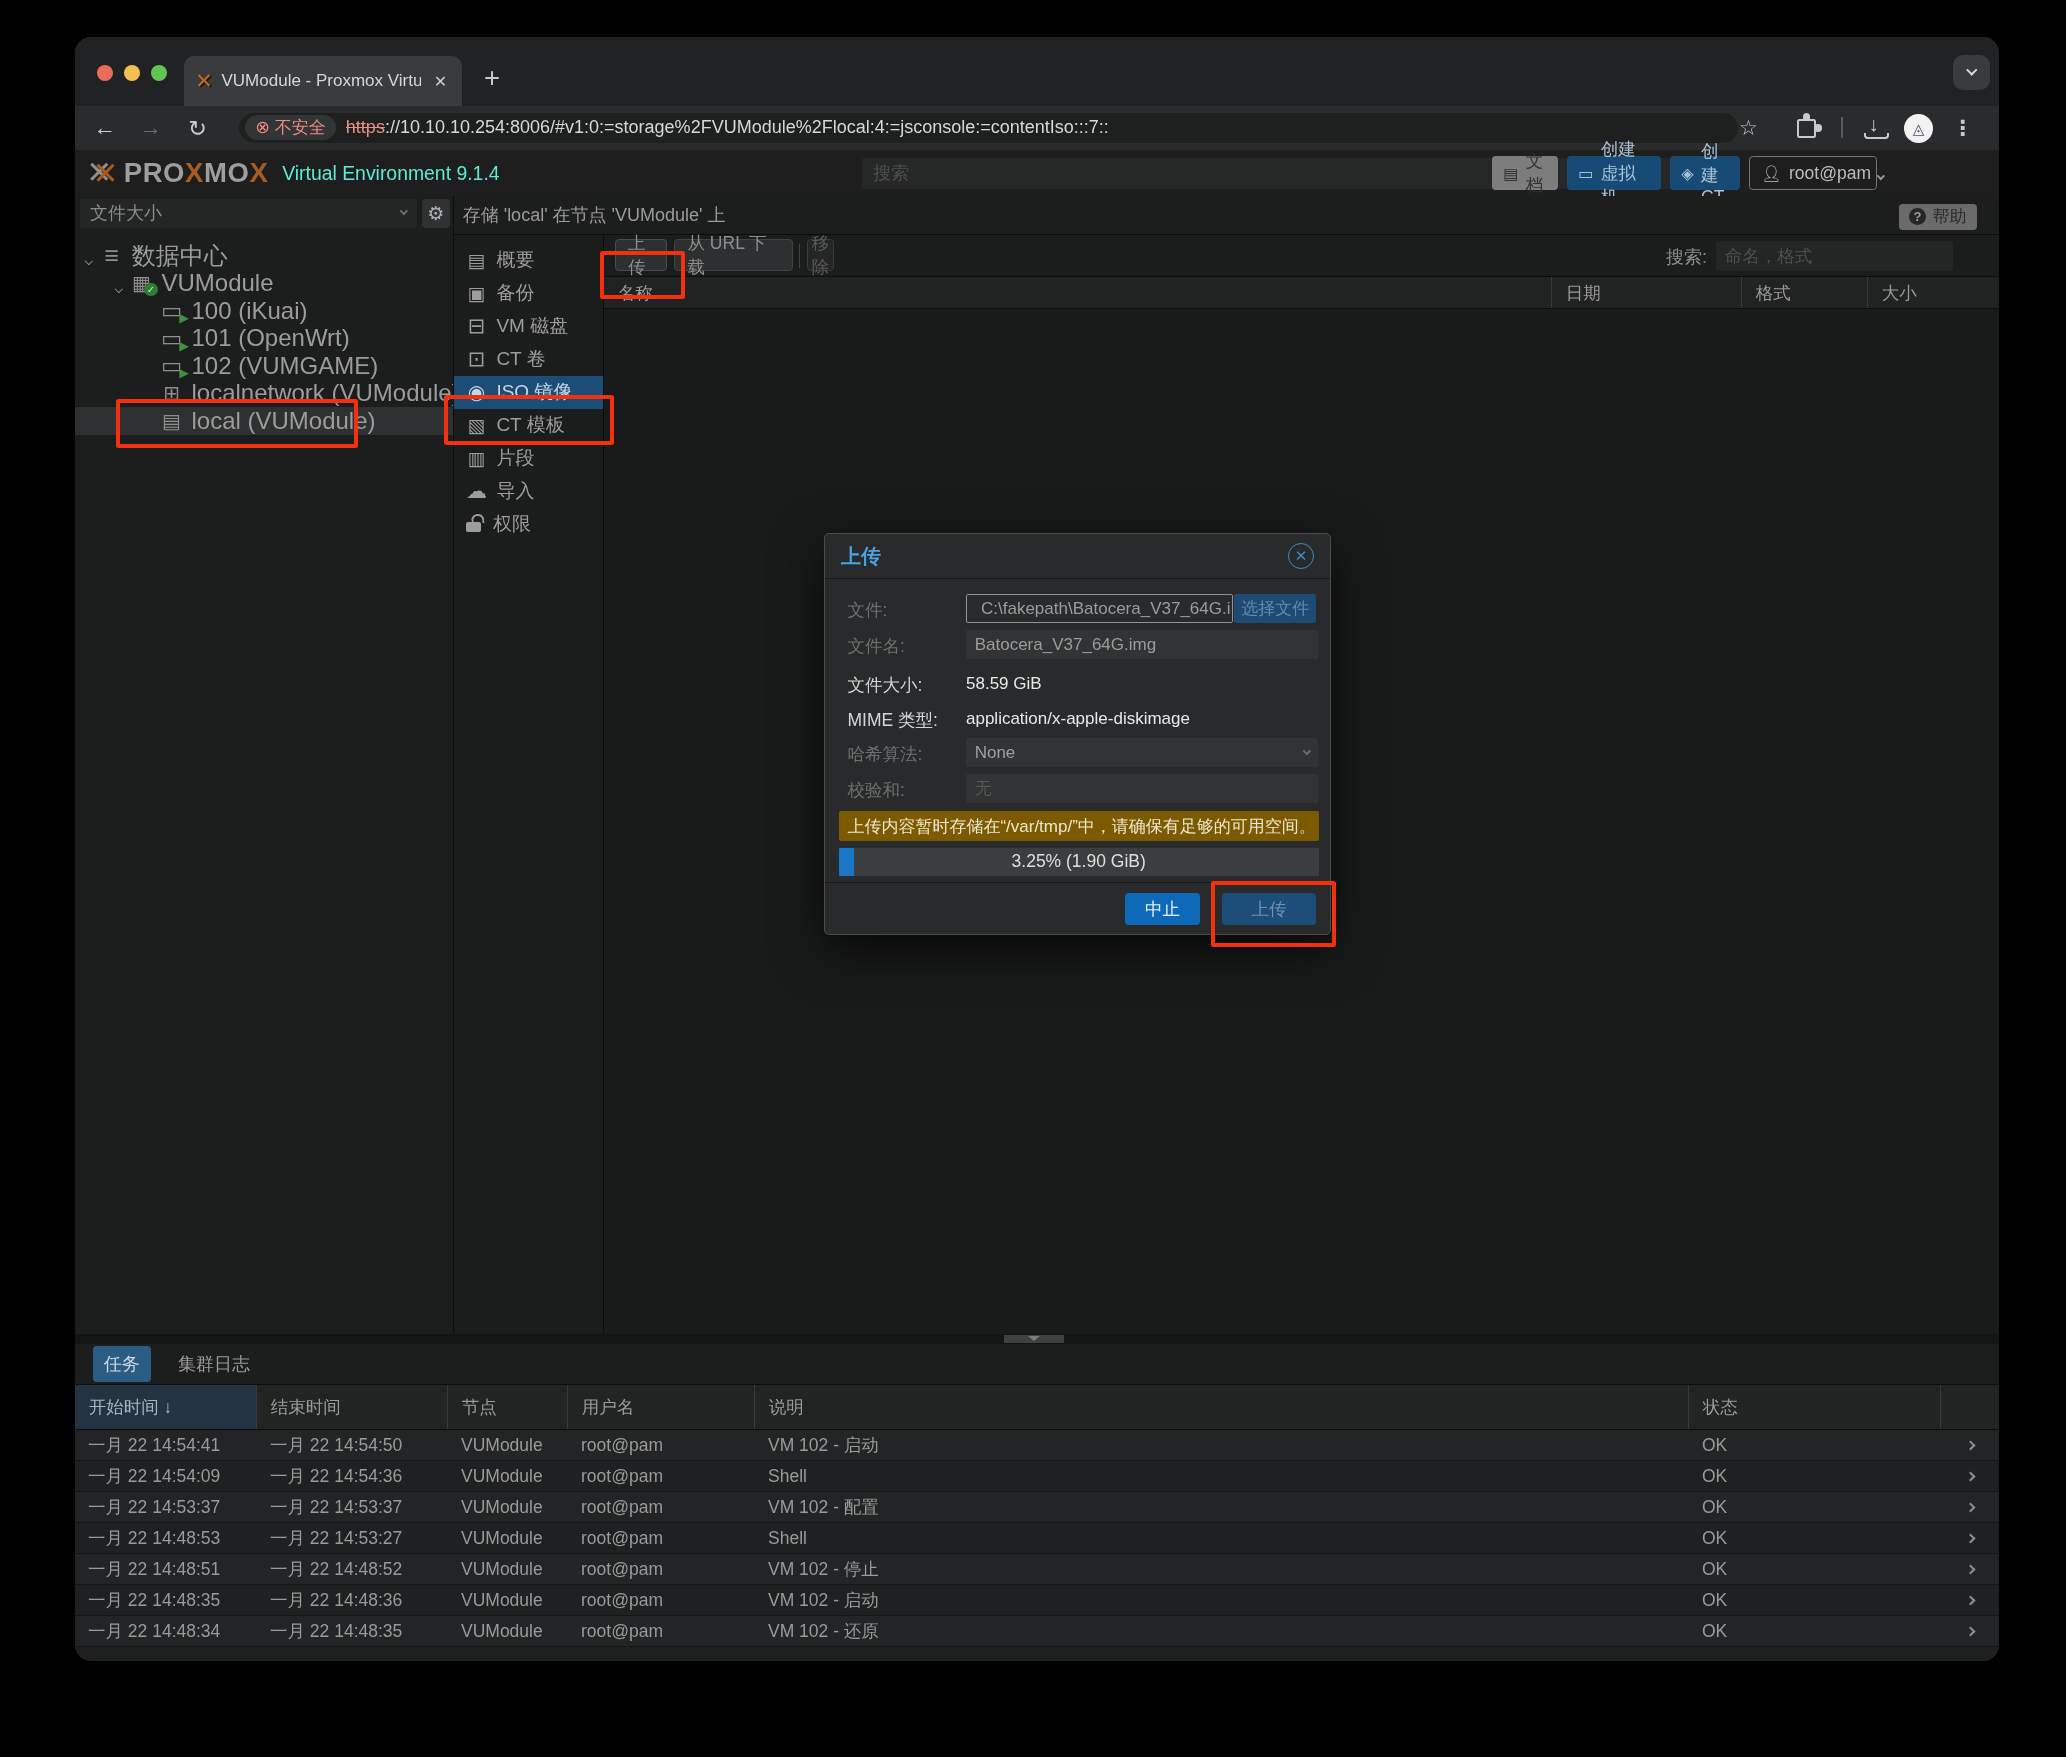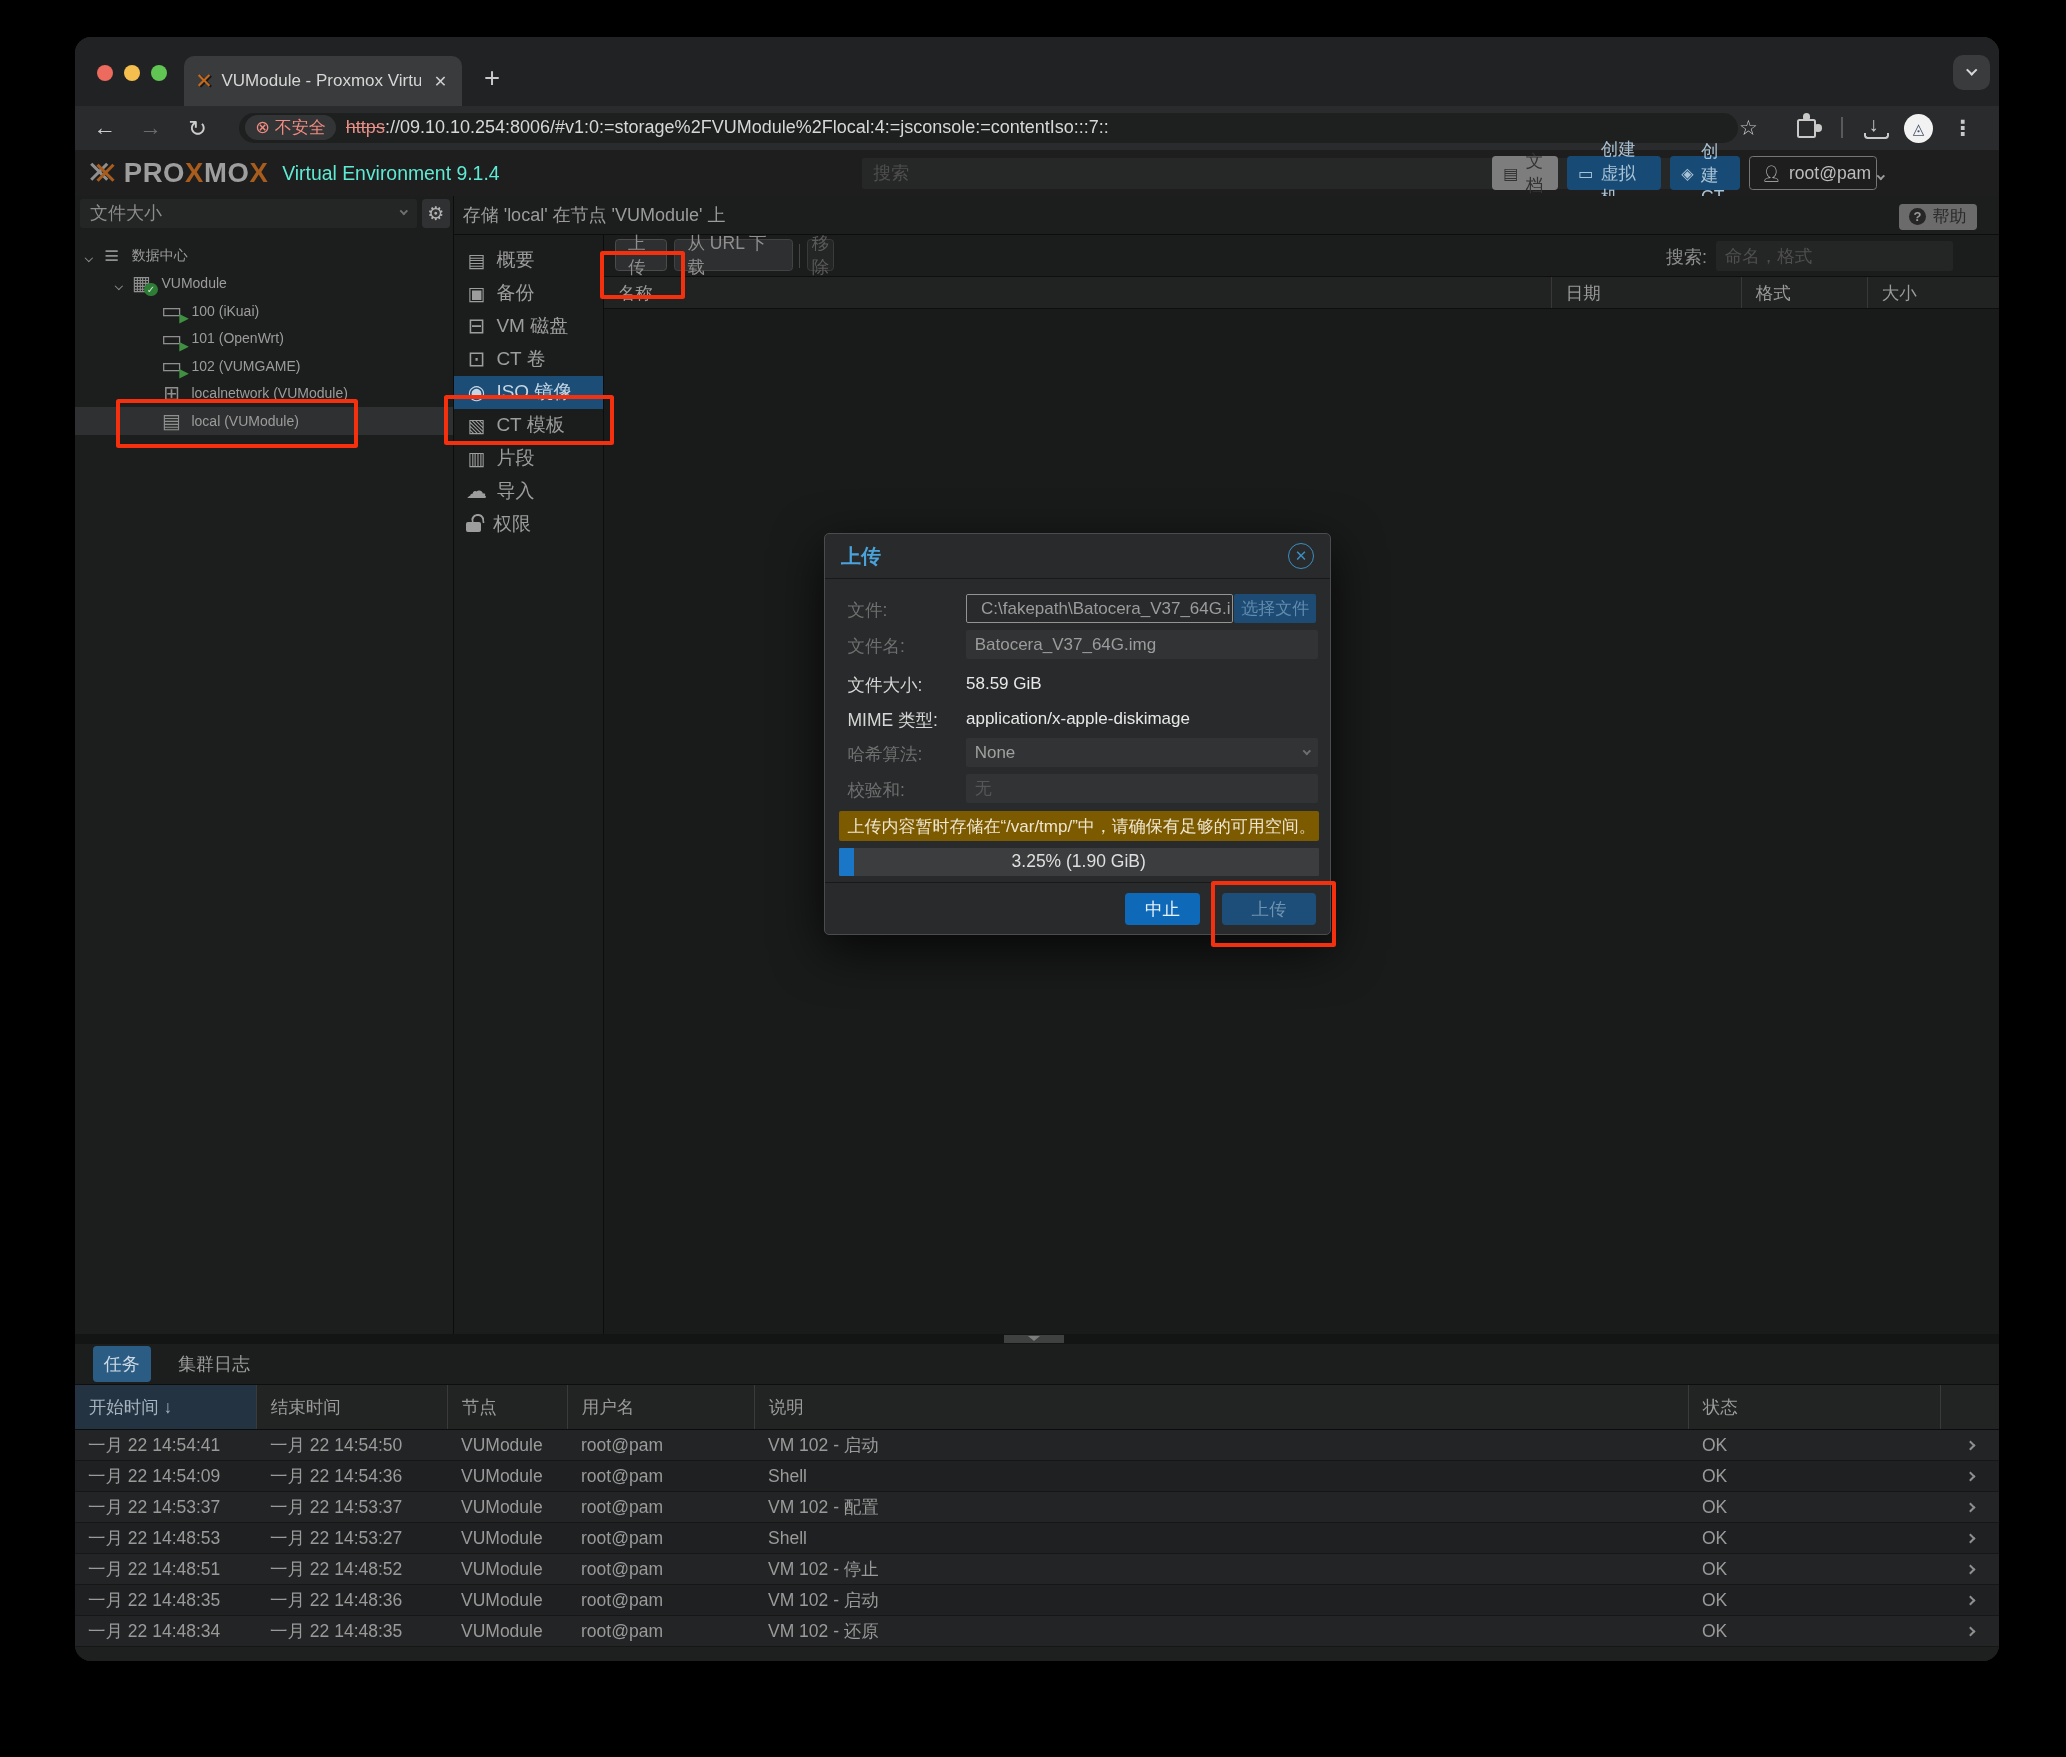--- a/index.html
+++ b/index.html
@@ -75,21 +75,21 @@
 
   .pvebody{flex:1;display:flex;min-height:0;}
   
   .sidebar{width:379px;flex:none;background:#1c1d1d;border-right:1.2px solid #0c0c0c;position:relative;}
   .viewsel{position:absolute;left:5px;top:2.5px;width:337px;height:29px;background:#242525;border-radius:2.5px;
     color:#8c8c8c;font-size:18px;display:flex;align-items:center;padding:0 10px;}
   .viewsel .chev{margin-left:auto;border-color:#6f6f6f;width:5.6px;height:5.6px;}
   .gearbtn{position:absolute;left:347px;top:2.5px;width:27.5px;height:29px;background:#303132;border-radius:3.7px;
     display:flex;align-items:center;justify-content:center;color:#b2b2b2;font-size:19px;}
   .tree{position:absolute;left:0;top:46px;right:0;bottom:0;overflow:hidden;}
-  .trow{height:27.5px;display:flex;align-items:center;gap:6.2px;color:#9c9c9c;font-size:14px;white-space:nowrap;}
+  .trow{height:27.5px;display:flex;align-items:center;gap:6.2px;color:#9c9c9c;font-size:24px;white-space:nowrap;}
   .trow.selected{background:#2f3031;}
   .trow .caret{visibility:hidden;flex:none;}
   .trow.caret .caret{visibility:visible;}
   .caret i{display:inline-block;width:5.6px;height:5.6px;border:solid #8a8a8a;border-width:0 1.9px 1.9px 0;transform:rotate(45deg);}
   .t-icon{flex:none;min-width:27.5px;text-align:center;color:#8f8f8f;font-size:20px;position:relative;}
   .gi-datacenter::before{content:"≡";font-size:25px;}
   .gi-node::before{content:"▦";}
   .gi-node::after{content:"✓";position:absolute;right:-2.5px;bottom:-1.2px;background:#2e7d36;color:#cfe8cf;border-radius:50%;
     width:13.7px;height:13.7px;font-size:10px;line-height:13.7px;}
   .gi-vm::before{content:"▭";font-size:22.5px;}
@@ -229,21 +229,21 @@
 
     <div class="urlbar">
       <span class="navico" style="left:11.2px;">←</span>
       <span class="navico dis" style="left:57px;">→</span>
       <span class="navico" style="left:104px;">↻</span>
       <div class="urlpill">
         <span class="secbadge">
           <span class="bi">⊗</span>
           <span class="bt">不安全</span>
         </span>
-        <span class="urltext"><span class="https">https</span><span>://09.10.10.254:8006/#v1:0:=storage%2FVUModule%2Flocal:4:=jsconsole:=contentIso:::7::</span></span>
+        <span class="urltext"><span class="https">https</span><span>://10.10.10.254:8006/#v1:0:=storage%2FVUModule%2Flocal:4:=jsconsole:=contentIso:::7::</span></span>
       </div>
       <span class="tbicon" style="left:1655px;">☆</span>
       <span class="tbicon" style="left:1713px;">
           <span class="puzzle"></span>
         </span>
       <span class="divid"></span>
       <span class="tbicon" style="left:1781px;">
           <span class="dlico"></span>
         </span>
       <span class="avatar">◬</span>

